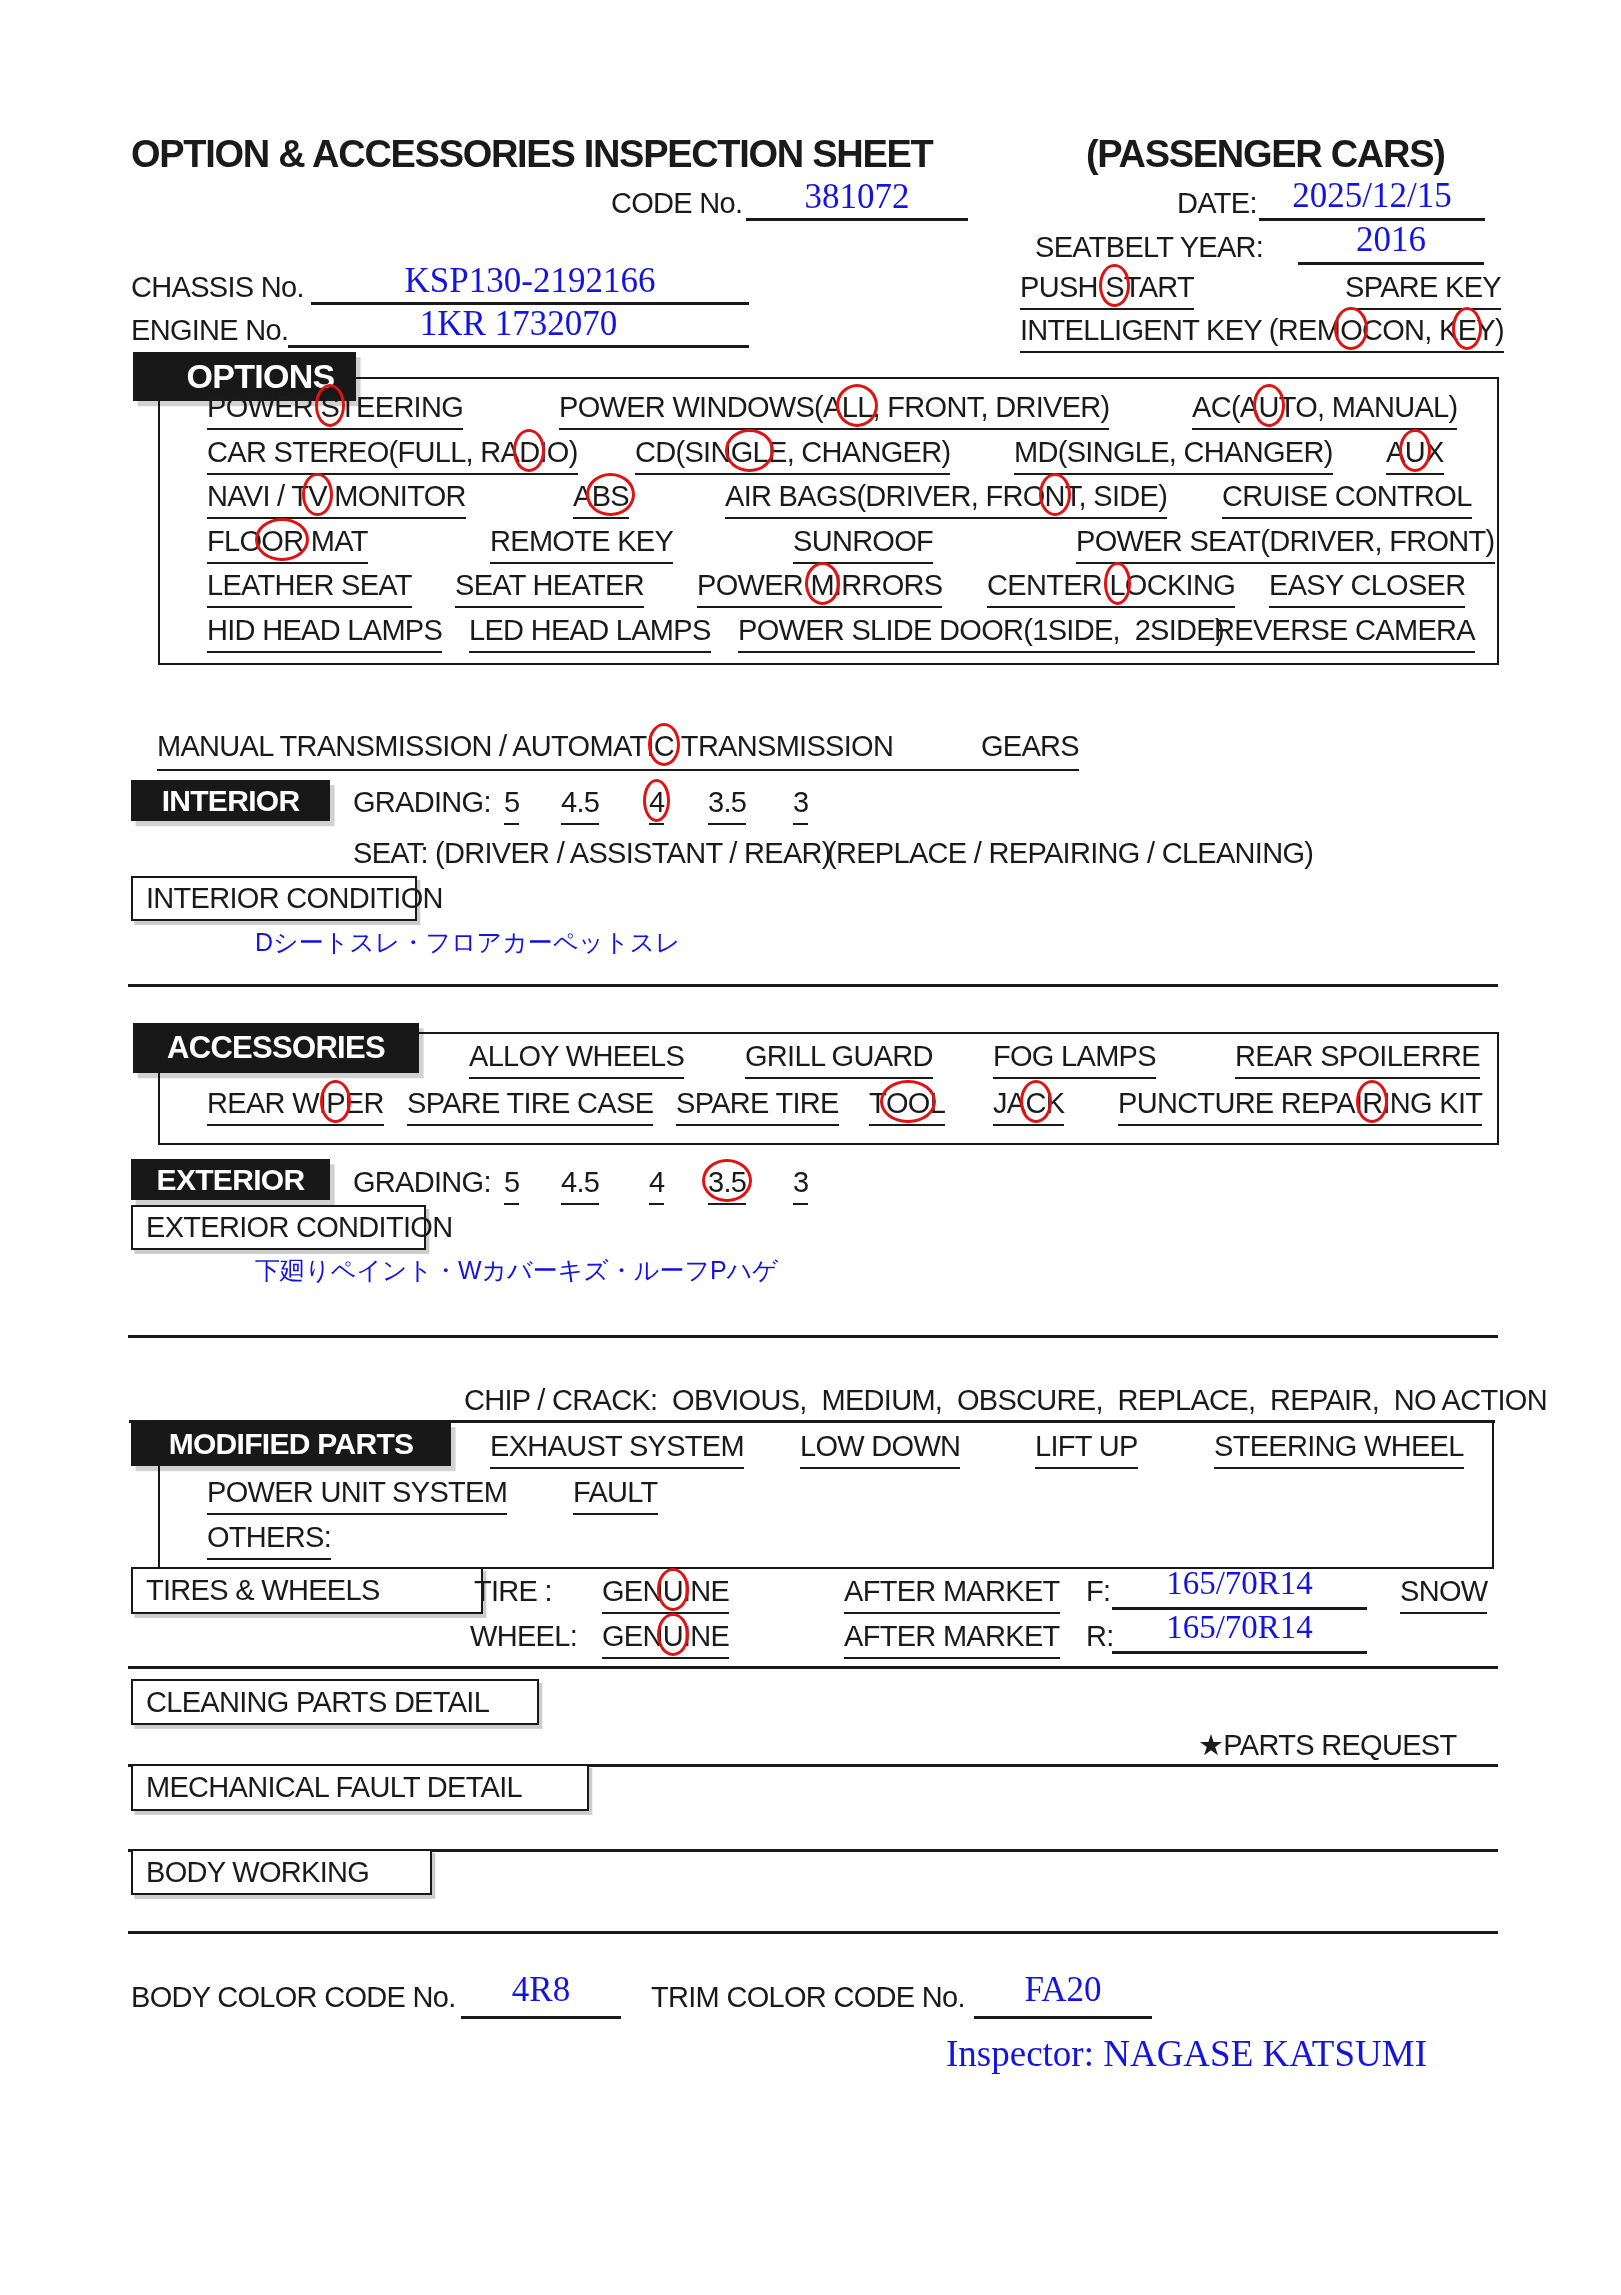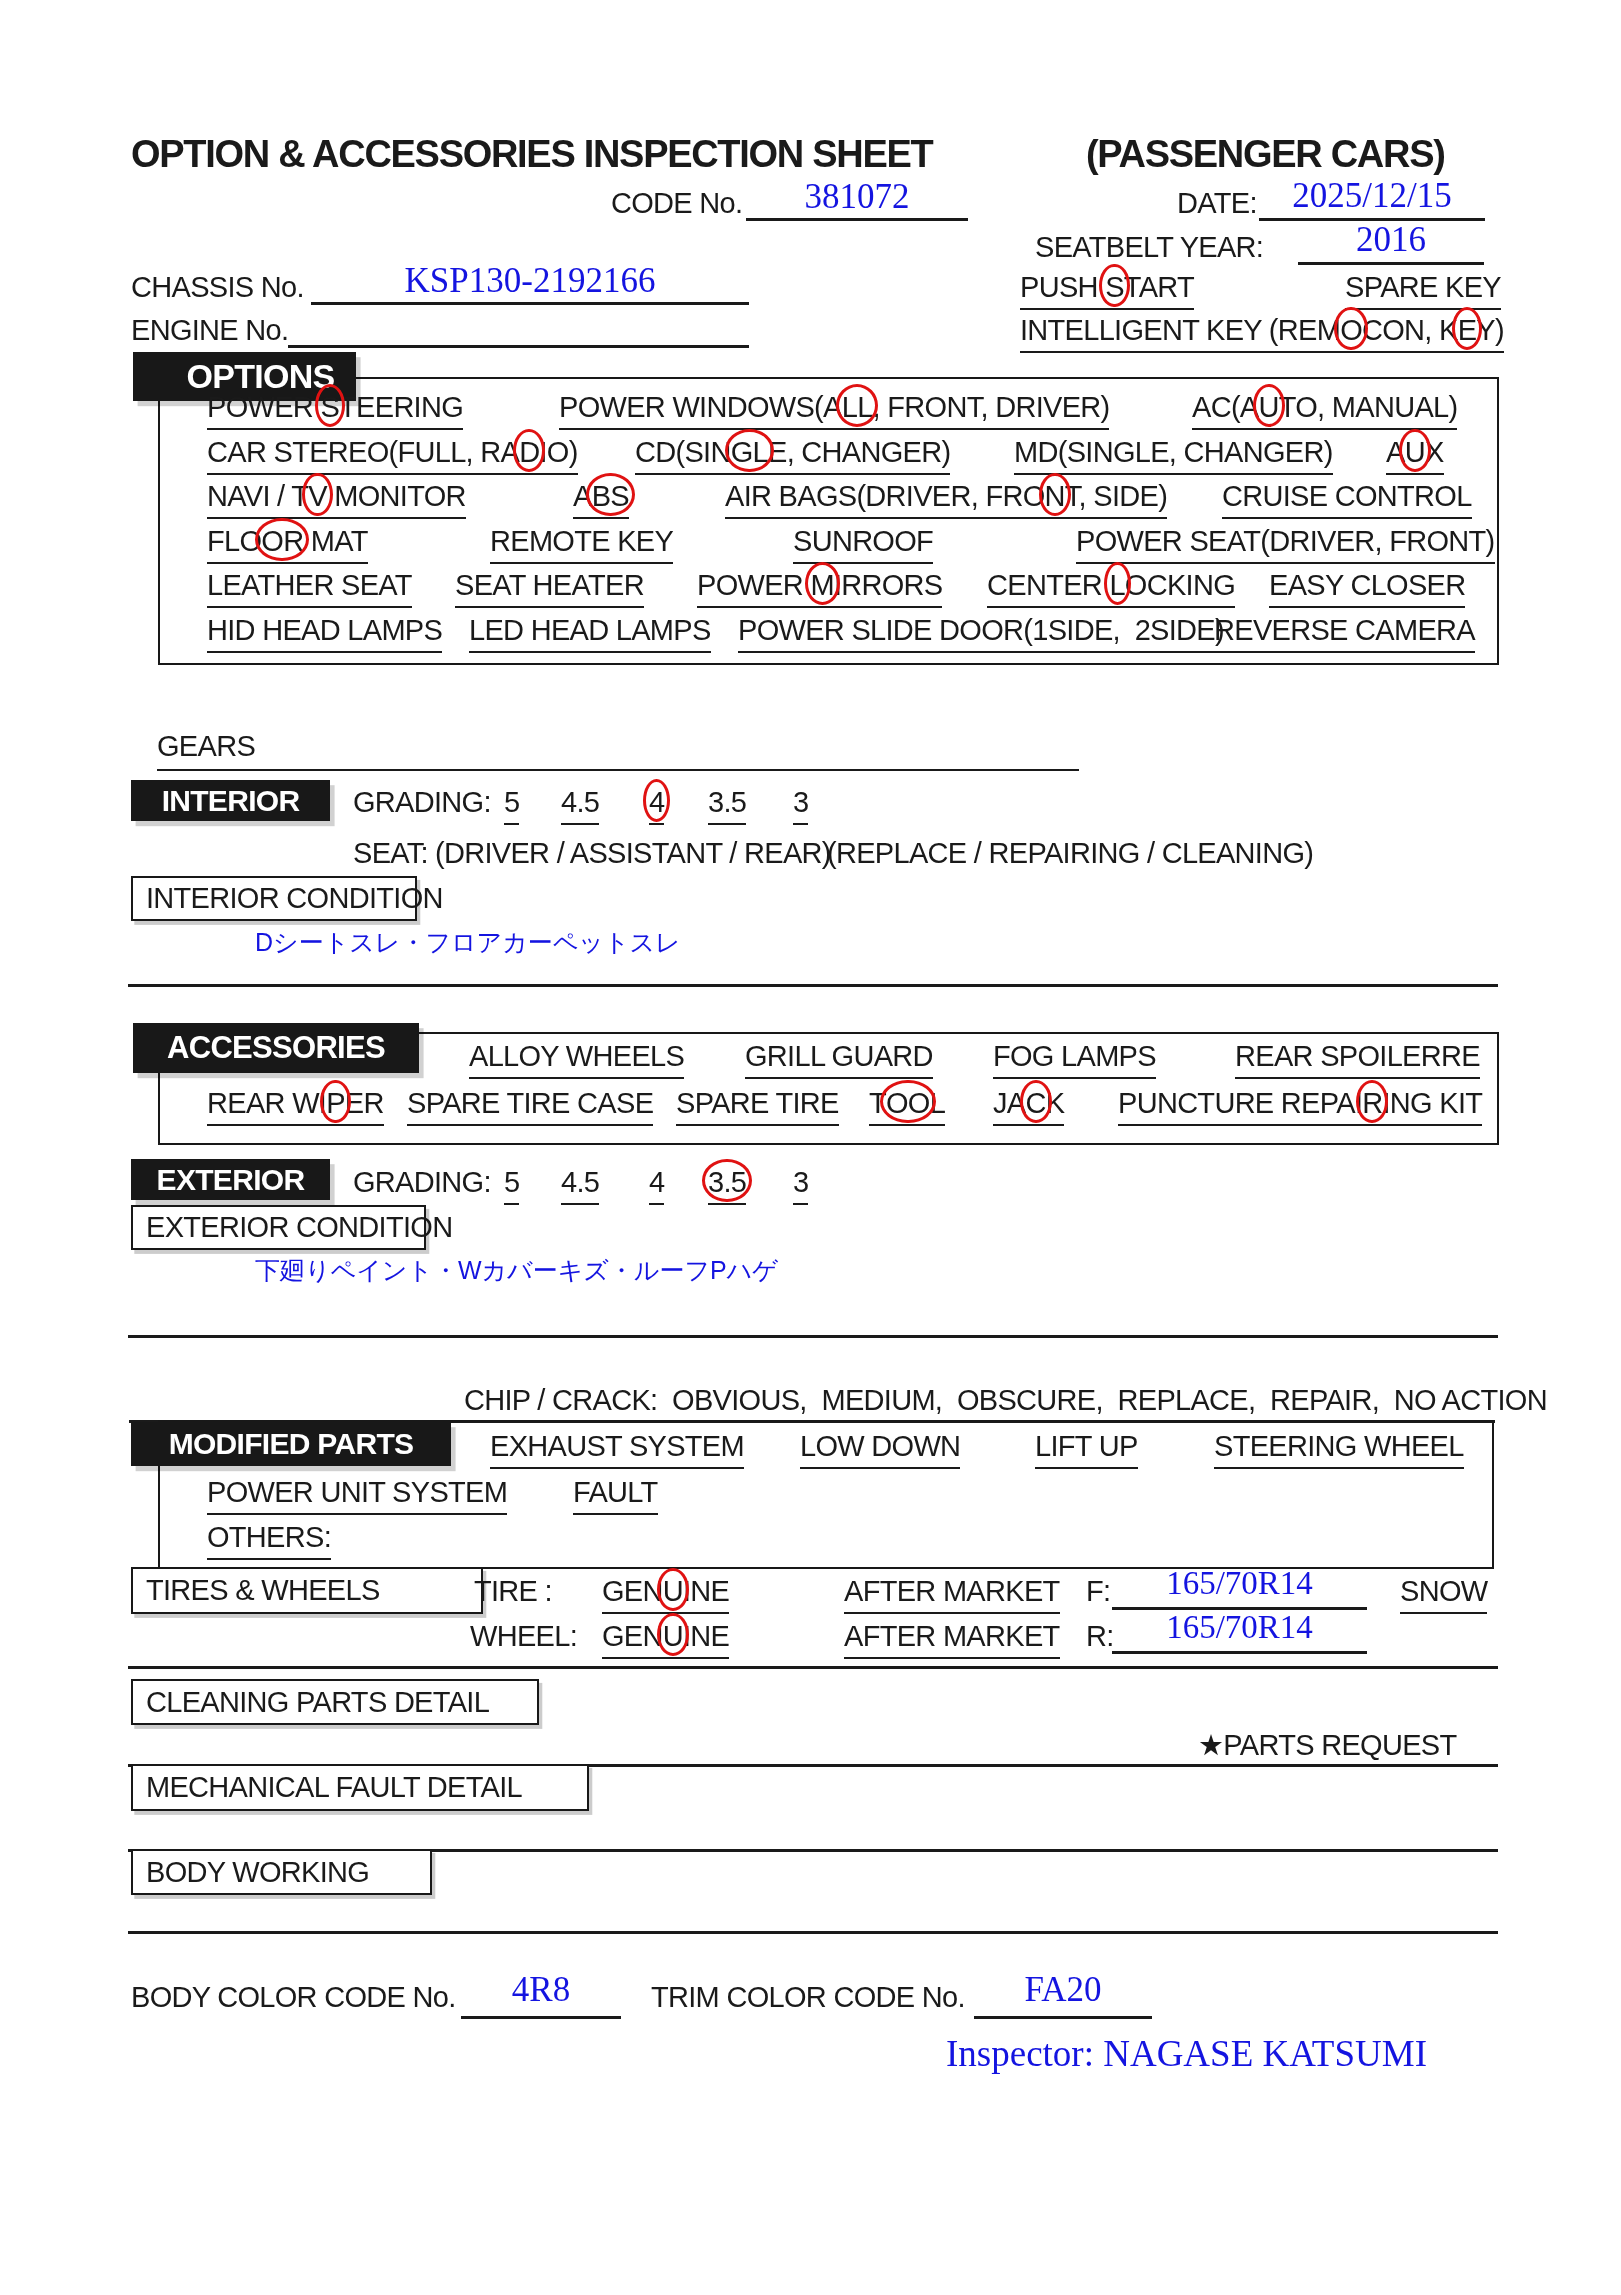--- a/index.html
+++ b/index.html
@@ -93,20 +93,21 @@
 
   <div class="ab" style="left:131px;top:272px;">CHASSIS No.</div>
   <div class="hr" style="left:311px;top:302px;width:438px;"></div>
   <div class="bv" style="left:311px;top:263px;width:438px;">KSP130-2192166</div>
 
   <span class="ab u" style="left:1020px;top:272px;">PUSH <span class="circ">S</span>TART</span>
   <span class="ab u" style="left:1345px;top:272px;">SPARE KEY</span>
 
   <div class="ab" style="left:131px;top:315px;">ENGINE No.</div>
   <div class="hr" style="left:288px;top:345px;width:461px;"></div>
+  <div class="bv" style="left:288px;top:306px;width:461px;">1KR 1732070</div>
 
   <span class="ab u" style="left:1020px;top:315px;">INTELLIGENT KEY (REM<span class="circ">O</span>CON, K<span class="circ">E</span>Y)</span>
 
   <div class="obox" style="left:158px;top:377px;width:1337px;height:284px;"></div>
   <div class="tab" style="left:133px;top:352px;width:191px;height:49px;font-size:34px;padding-left:32px;"><span>OPTIONS</span></div>
 
   <span class="ab u" style="left:207px;top:392px;">POWER <span class="circ">S</span>TEERING</span>
   <span class="ab u" style="left:559px;top:392px;">POWER WINDOWS(A<span class="circ">LL</span>, FRONT, DRIVER)</span>
   <span class="ab u" style="left:1192px;top:392px;">AC(A<span class="circ">U</span>TO, MANUAL)</span>
 
@@ -130,20 +131,21 @@
   <span class="ab u" style="left:697px;top:570px;">POWER <span class="circ">M</span>IRRORS</span>
   <span class="ab u" style="left:987px;top:570px;">CENTER <span class="circ">L</span>OCKING</span>
   <span class="ab u" style="left:1269px;top:570px;">EASY CLOSER</span>
 
   <span class="ab u" style="left:207px;top:615px;">HID HEAD LAMPS</span>
   <span class="ab u" style="left:469px;top:615px;">LED HEAD LAMPS</span>
   <span class="ab u" style="left:738px;top:615px;">POWER SLIDE DOOR(1SIDE,  2SIDE)</span>
   <span class="ab u" style="left:1214px;top:615px;">REVERSE CAMERA</span>
 
   <div class="ab" style="left:157px;top:731px;width:922px;display:flex;justify-content:space-between;border-bottom:2.6px solid var(--ink);padding-bottom:6.5px;">
+    <span>MANUAL TRANSMISSION / AUTOMATI<span class="circ">C</span> TRANSMISSION</span>
     <span>GEARS</span>
   </div>
 
   <div class="tab" style="left:131px;top:780px;width:199px;height:41px;font-size:30px;"><span>INTERIOR</span></div>
   <div class="ab" style="left:353px;top:787px;">GRADING:</div>
   <span class="ab u" style="left:504px;top:787px;">5</span>
   <span class="ab u" style="left:561px;top:787px;">4.5</span>
   <span class="ab u" style="left:649px;top:787px;"><span class="circ">4</span></span>
   <span class="ab u" style="left:708px;top:787px;">3.5</span>
   <span class="ab u" style="left:793px;top:787px;">3</span>

